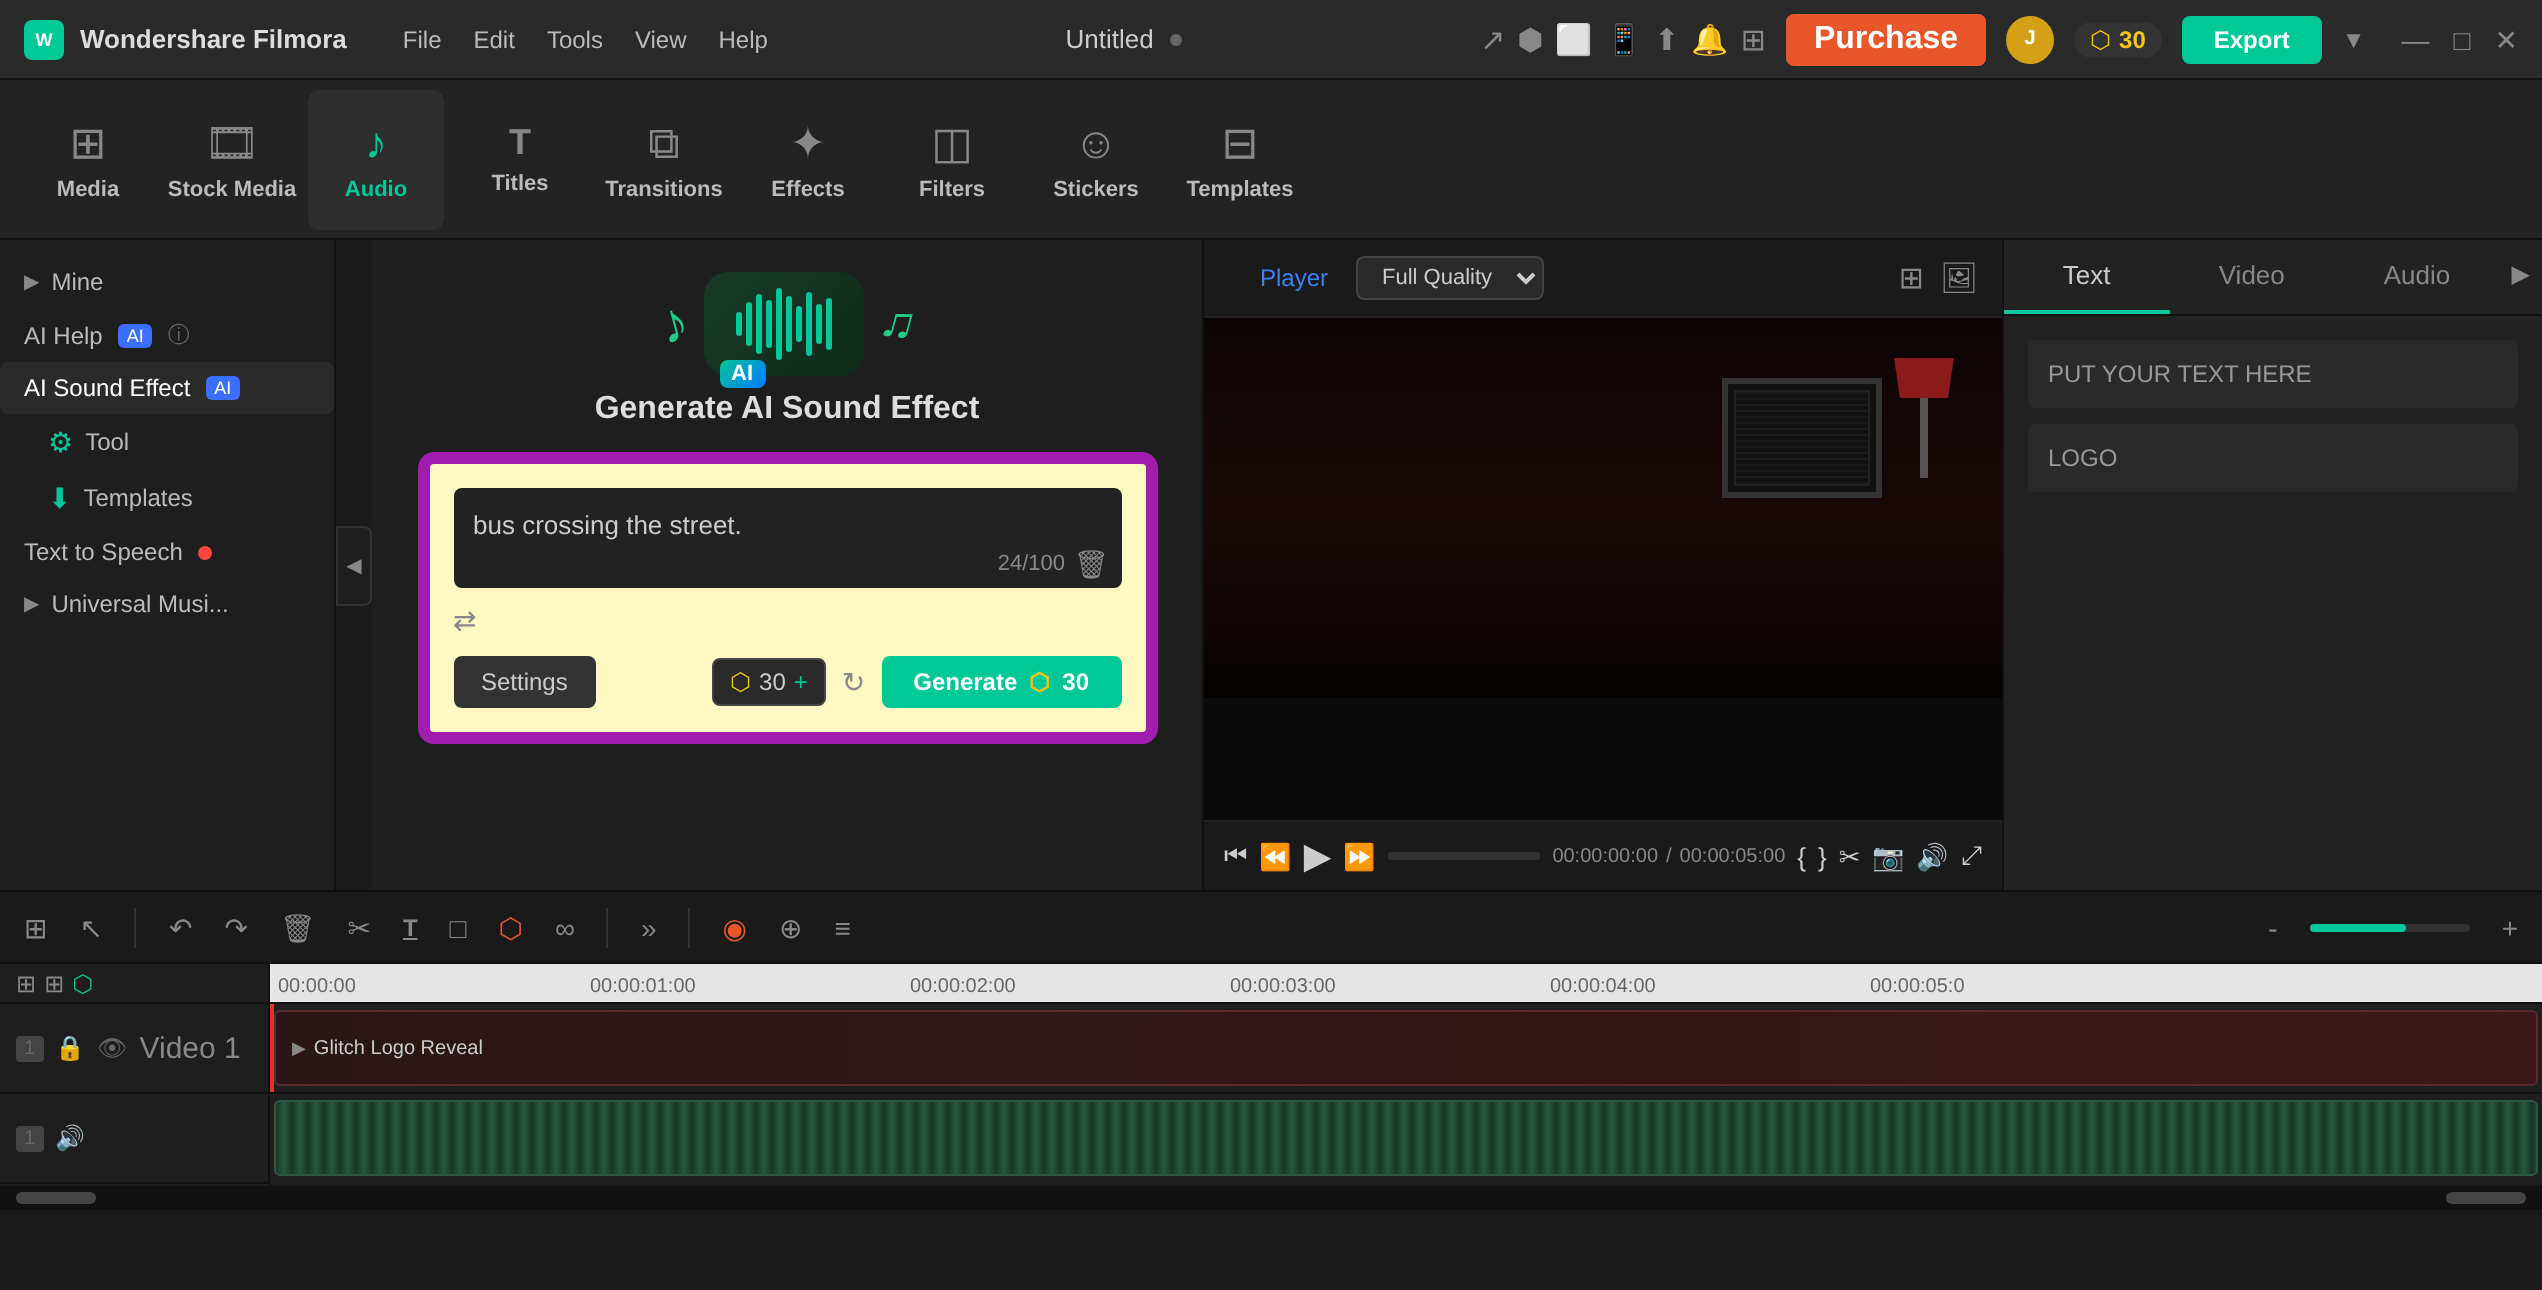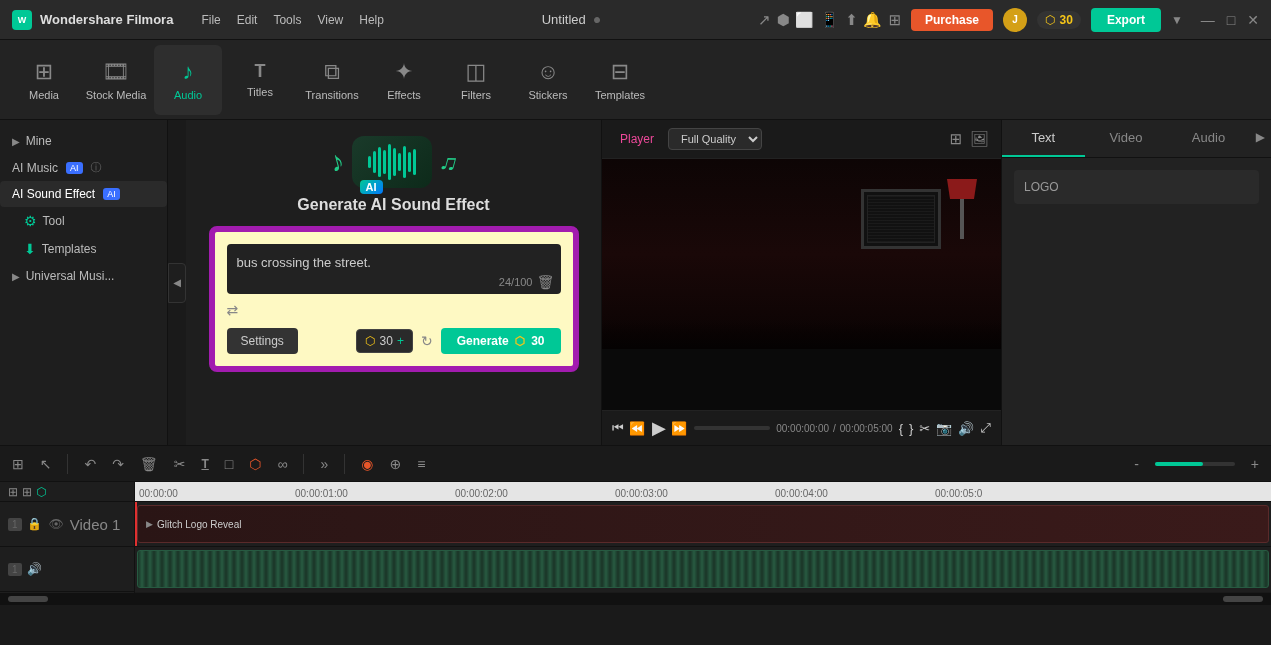--- a/index.html
+++ b/index.html
@@ -8,34 +8,34 @@
     
     #titlebar { display: flex; align-items: center; justify-content: space-between; background: #2a2a2a; height: 40px; padding: 0 12px; border-bottom: 1px solid #111; }
     #titlebar-left { display: flex; align-items: center; gap: 8px; }
     #app-logo { width: 20px; height: 20px; background: #00c896; border-radius: 4px; display: flex; align-items: center; justify-content: center; color: white; font-size: 10px; font-weight: bold; }
     #app-name { color: #ddd; font-size: 13px; font-weight: 600; }
     #title-menus { display: flex; gap: 16px; margin-left: 20px; }
     #title-menus span { color: #bbb; font-size: 12px; cursor: pointer; }
     #title-center { display: flex; align-items: center; gap: 8px; }
     #project-name { color: #ccc; font-size: 13px; }
     #title-right { display: flex; align-items: center; gap: 10px; }
-    #purchase-btn { background: #e8562a; color: white; border: none; border-radius: 4px; padding: 4px 14px; cursor: pointer; font-size: 12px; font-weight: 600; }
+    #purchase-btn { background: #e8562a; color: white; border: none; border-radius: 4px; padding: 4px 14px; cursor: pointer; font-size: 16px; font-weight: 600; }
     #avatar { width: 24px; height: 24px; background: #d4a017; border-radius: 50%; display: flex; align-items: center; justify-content: center; color: white; font-size: 10px; font-weight: bold; }
     #coins { display: flex; align-items: center; gap: 4px; background: #333; border-radius: 12px; padding: 2px 8px; }
     #coins-icon { color: #f5c518; font-size: 12px; }
     #export-btn { background: #00c896; color: white; border: none; border-radius: 4px; padding: 5px 16px; cursor: pointer; font-size: 12px; font-weight: 600; }
     #win-controls { display: flex; gap: 12px; margin-left: 8px; }
     #win-controls span { color: #999; cursor: pointer; font-size: 14px; }
 
     
     #toolbar { display: flex; align-items: center; background: #232323; height: 80px; border-bottom: 1px solid #111; padding: 0 10px; gap: 4px; }
     .tool-item { display: flex; flex-direction: column; align-items: center; justify-content: center; width: 68px; height: 70px; cursor: pointer; border-radius: 6px; gap: 4px; }
     .tool-item.active { background: #2e2e2e; }
     .tool-icon { font-size: 22px; }
-    .tool-label { font-size: 11px; color: #bbb; }
+    .tool-label { font-size: 11px; color: #bbb; font-weight: bold; }
     .tool-item.active .tool-label { color: #00c896; }
     .tool-item.active .tool-icon { color: #00c896; }
 
     
     #main { display: flex; height: calc(645px - 40px - 80px - 160px); }
 
     
     #sidebar { width: 168px; background: #1e1e1e; border-right: 1px solid #111; padding: 8px 0; overflow-y: auto; flex-shrink: 0; }
     .sidebar-item { display: flex; align-items: center; gap: 6px; padding: 6px 12px; cursor: pointer; border-radius: 4px; color: #bbb; font-size: 12px; }
     .sidebar-item.active { background: #2a2a2a; color: #fff; }
@@ -62,21 +62,21 @@
     #cost-badge { display: flex; align-items: center; gap: 4px; background: #2a2a2a; border: 1px solid #444; border-radius: 4px; padding: 4px 8px; font-size: 12px; color: #ccc; }
     #cost-icon { color: #f5c518; font-size: 12px; }
     #refresh-icon { color: #888; cursor: pointer; font-size: 14px; }
     #gen-btn { background: #00c896; color: white; border: none; border-radius: 4px; padding: 6px 16px; cursor: pointer; font-size: 12px; font-weight: 600; display: flex; align-items: center; gap: 6px; }
 
     
     #player-area { width: 400px; background: #1a1a1a; border-left: 1px solid #111; display: flex; flex-direction: column; }
     #player-header { display: flex; align-items: center; justify-content: space-between; padding: 8px 12px; border-bottom: 1px solid #222; }
     #player-tabs { display: flex; gap: 8px; align-items: center; }
     .player-tab { color: #888; font-size: 12px; cursor: pointer; padding: 4px 6px; }
-    .player-tab.active { color: #ec4899; }
+    .player-tab.active { color: #3b82f6; margin-left: 10px; }
     #quality-select { background: #2a2a2a; border: 1px solid #444; color: #ccc; border-radius: 4px; padding: 3px 8px; font-size: 11px; cursor: pointer; }
     #view-controls { display: flex; gap: 8px; }
     #view-controls span { color: #888; cursor: pointer; font-size: 16px; }
     #video-preview { flex: 1; background: #0a0a0a; position: relative; overflow: hidden; }
     #video-bg { width: 100%; height: 100%; background: radial-gradient(ellipse at center, #1a0a0a 0%, #050505 70%); display: flex; align-items: center; justify-content: center; position: relative; }
     #tv-element { position: absolute; right: 60px; top: 30px; width: 80px; height: 60px; background: #111; border: 3px solid #333; display: flex; align-items: center; justify-content: center; }
     #tv-screen { width: 70px; height: 50px; background: repeating-linear-gradient(0deg, rgba(255,255,255,0.03) 0px, rgba(255,255,255,0.03) 1px, transparent 1px, transparent 3px); }
     #lamp { position: absolute; right: 20px; top: 20px; width: 30px; height: 60px; }
     .lamp-shade { width: 30px; height: 20px; background: #8b1a1a; clip-path: polygon(10% 100%, 90% 100%, 100% 0%, 0% 0%); }
     .lamp-base { width: 4px; height: 40px; background: #555; margin: 0 auto; }
@@ -206,35 +206,39 @@
 </div>
 
 <div id="main" style="display:flex; height:325px;">
 
   <div id="sidebar">
     <div class="sidebar-item">
       <span style="color:#888;font-size:10px;">▶</span>
       <span>Mine</span>
     </div>
     <div class="sidebar-item">
-      <span>AI Music</span>
+      <span>AI Help</span>
       <span class="ai-badge">AI</span>
       <span style="color:#666;font-size:11px;margin-left:2px;">ⓘ</span>
     </div>
     <div class="sidebar-item active">
       <span>AI Sound Effect</span>
       <span class="ai-badge">AI</span>
     </div>
     <div class="sidebar-item" style="padding-left:24px;">
       <span class="tool-icon-small">⚙</span>
       <span>Tool</span>
     </div>
     <div class="sidebar-item" style="padding-left:24px;">
       <span class="tool-icon-small">⬇</span>
       <span>Templates</span>
+    </div>
+    <div class="sidebar-item">
+      <span>Text to Speech</span>
+      <span class="red-dot"></span>
     </div>
     <div class="sidebar-item">
       <span style="color:#888;font-size:10px;">▶</span>
       <span>Universal Musi...</span>
     </div>
   </div>
 
   <div class="collapse-btn">
     <span style="font-size:10px;">◀</span>
   </div>
@@ -339,20 +343,23 @@
   </div>
 
   <div id="right-panel">
     <div id="right-tabs">
       <div class="right-tab active">Text</div>
       <div class="right-tab">Video</div>
       <div class="right-tab">Audio</div>
       <span style="color:#888;font-size:12px;padding:10px 6px;cursor:pointer;">▶</span>
     </div>
     <div id="right-content">
+      <div class="text-block">
+        <span>PUT YOUR TEXT HERE</span>
+      </div>
       <div class="text-block">
         <span>LOGO</span>
       </div>
     </div>
   </div>
 </div>
 
 <div id="bottom">
   <div id="timeline-toolbar">
     <span class="tl-btn">⊞</span>

